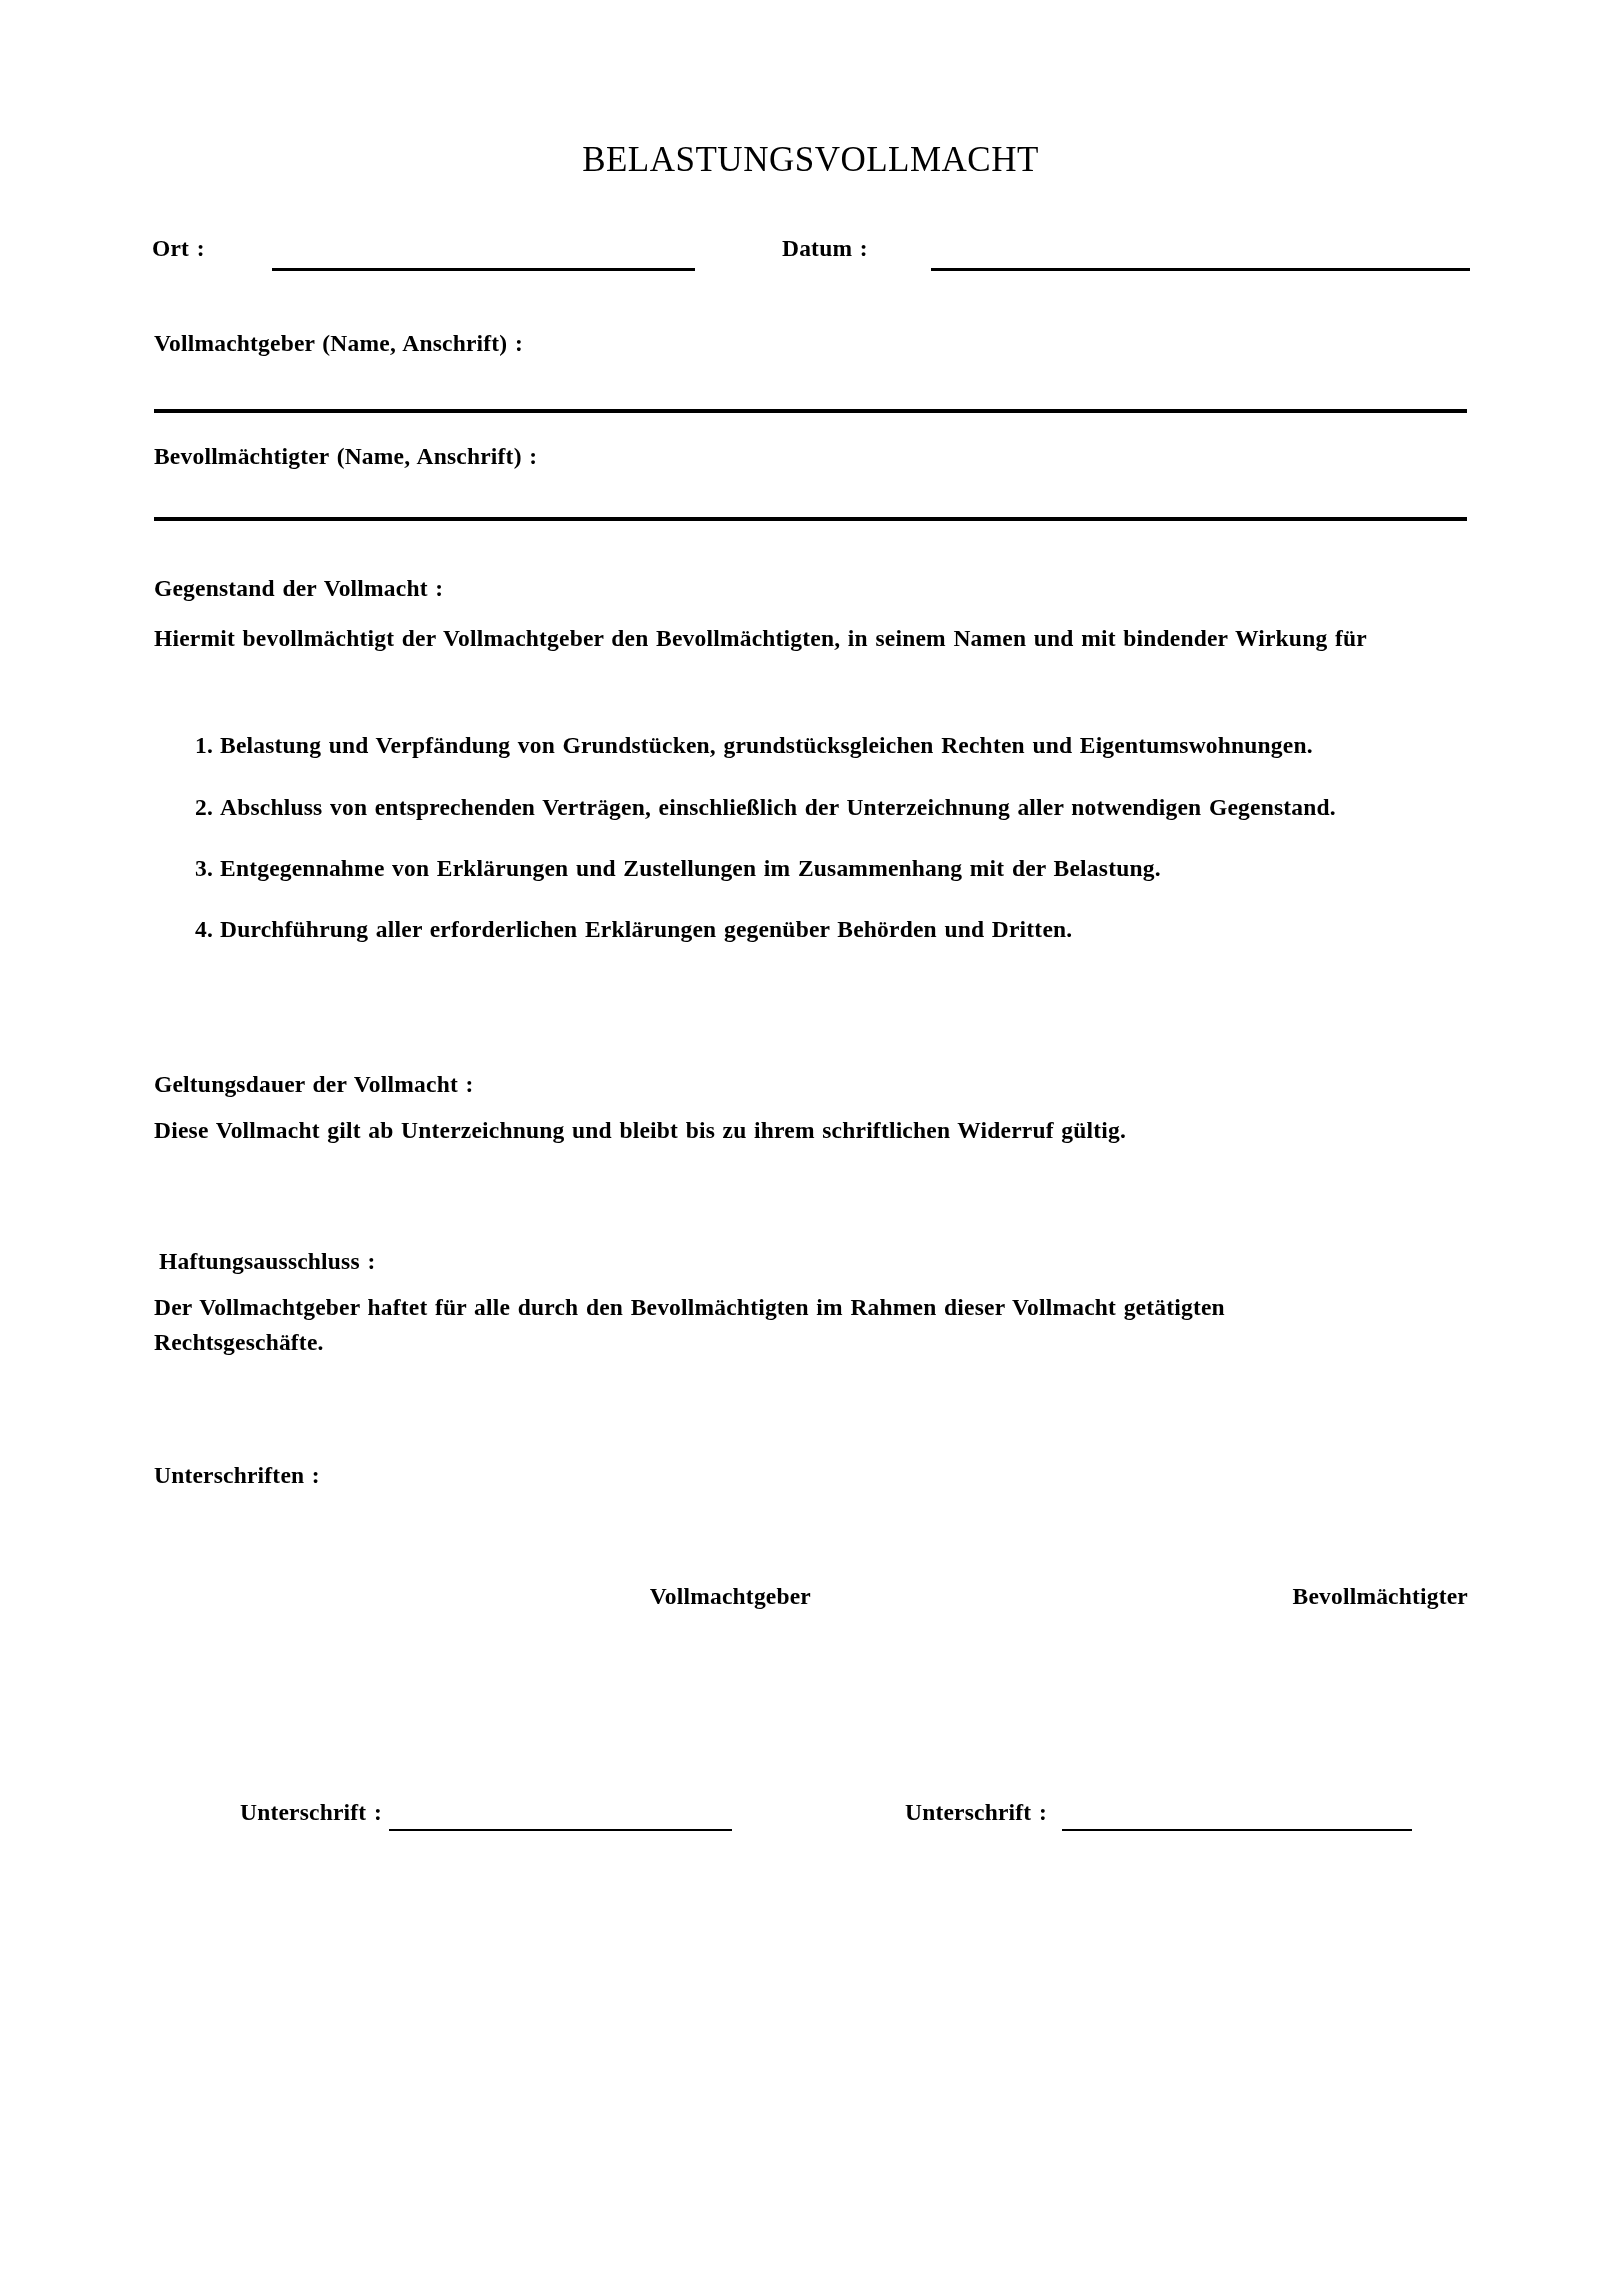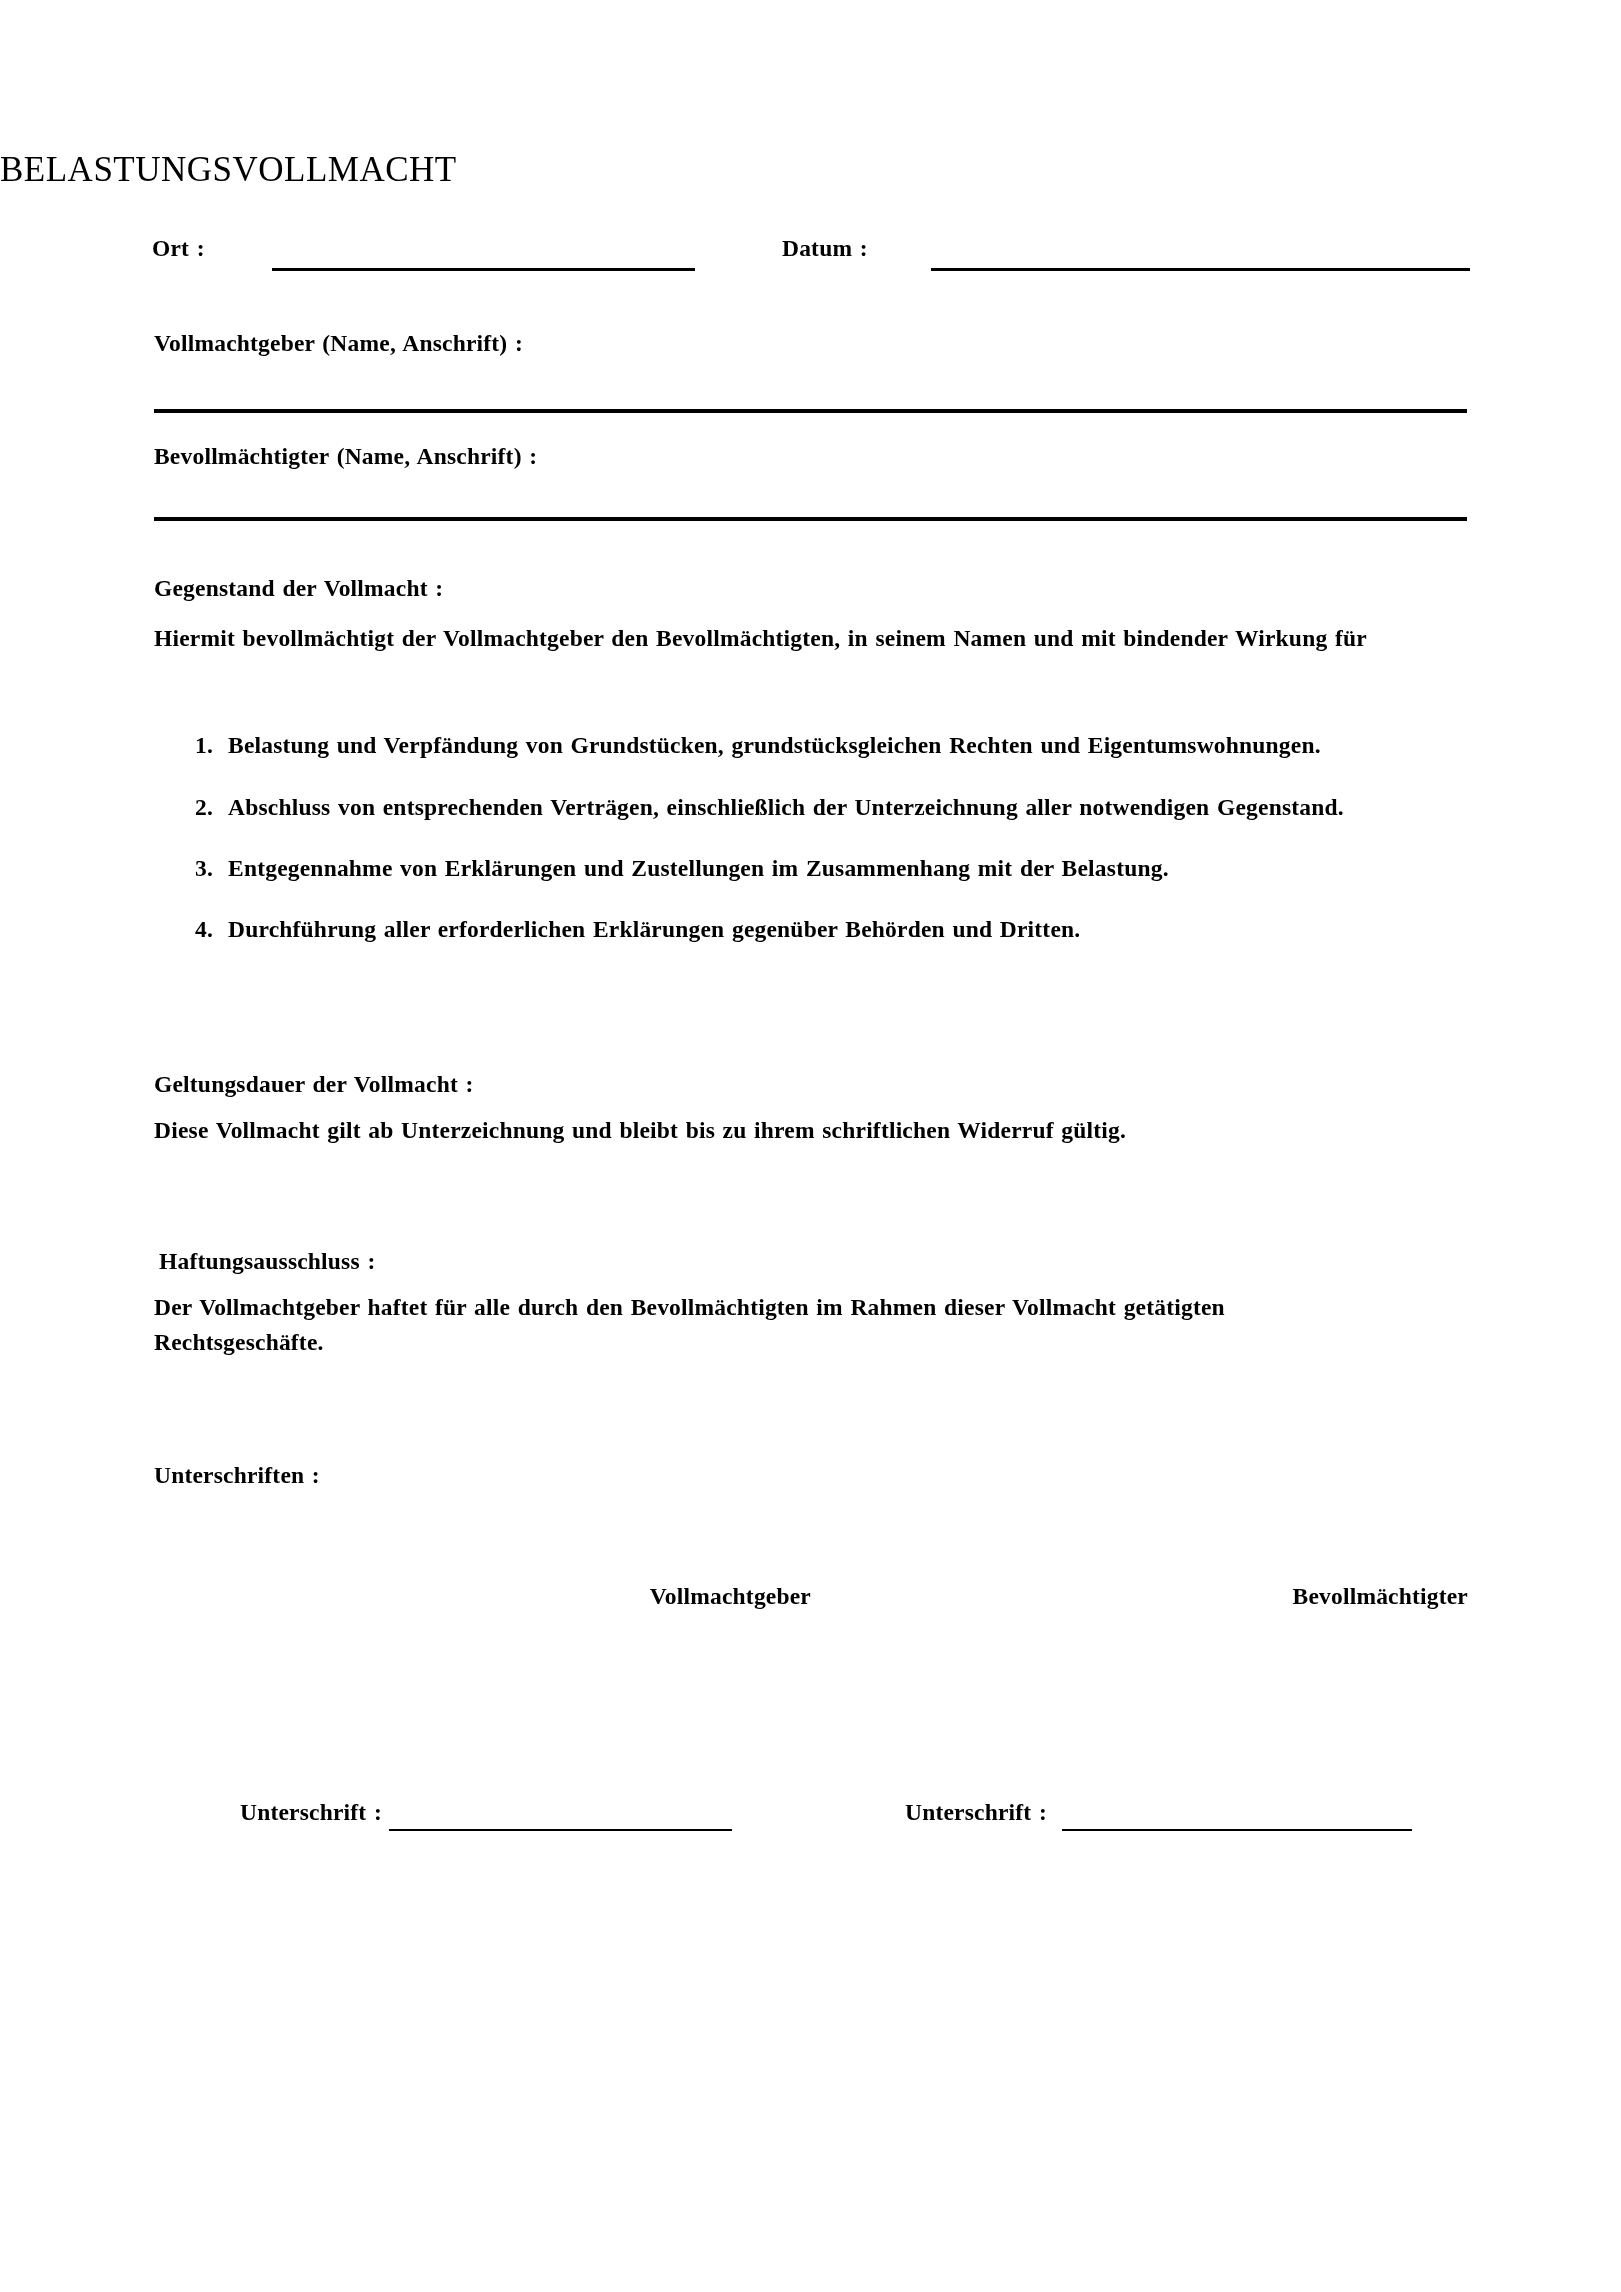--- a/index.html
+++ b/index.html
@@ -16,30 +16,31 @@
   .abs { position: absolute; white-space: nowrap; }
   .txt {
     font-size: 23.5px;
     line-height: 1;
     letter-spacing: 0.2px;
     word-spacing: 1.5px;
     font-weight: bold;
   }
   .title {
     position: absolute;
-    left: 0; top: 152px;
+    left: 0; top: 142px;
     width: 100%;
+    text-align: center;
     font-size: 35px;
     line-height: 1;
     letter-spacing: 0.5px;
   }
   .rule  { position: absolute; background: #000; }
   .half-col { position: absolute; width: 657px; text-align: right; }
   .num   { display: inline-block; }
-  .li-text { display: inline-block; margin-left: 15px; }
+  .li-text { display: inline-block; margin-left: 7px; }
 </style>
 </head>
 <body>
 
 <div class="page">
 
   <div class="title">BELASTUNGSVOLLMACHT</div>
 
   <div class="abs txt" style="left:152px; top:237px">Ort :</div>
   <div class="rule" style="left:272px; top:268px; width:423px; height:2.9px"></div>

